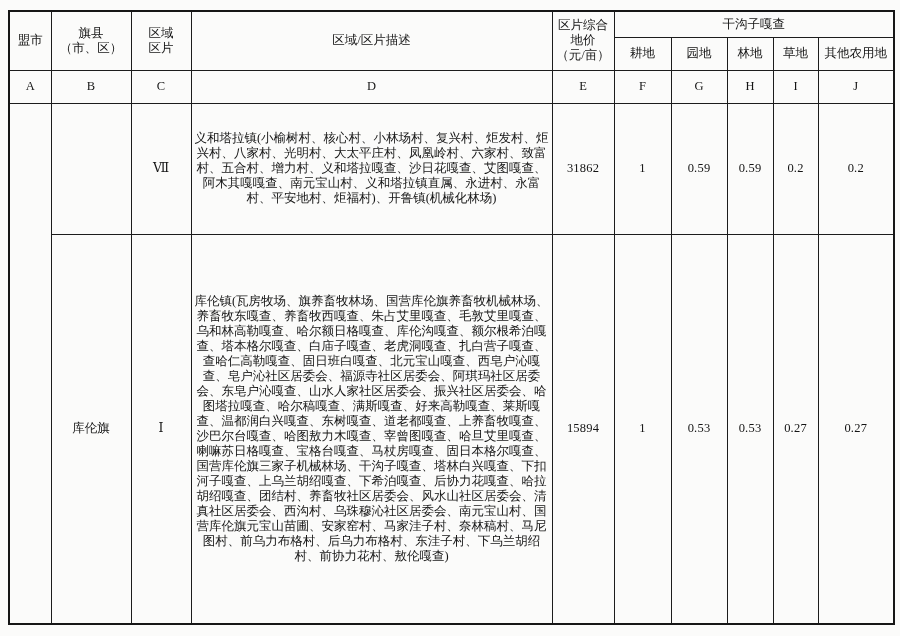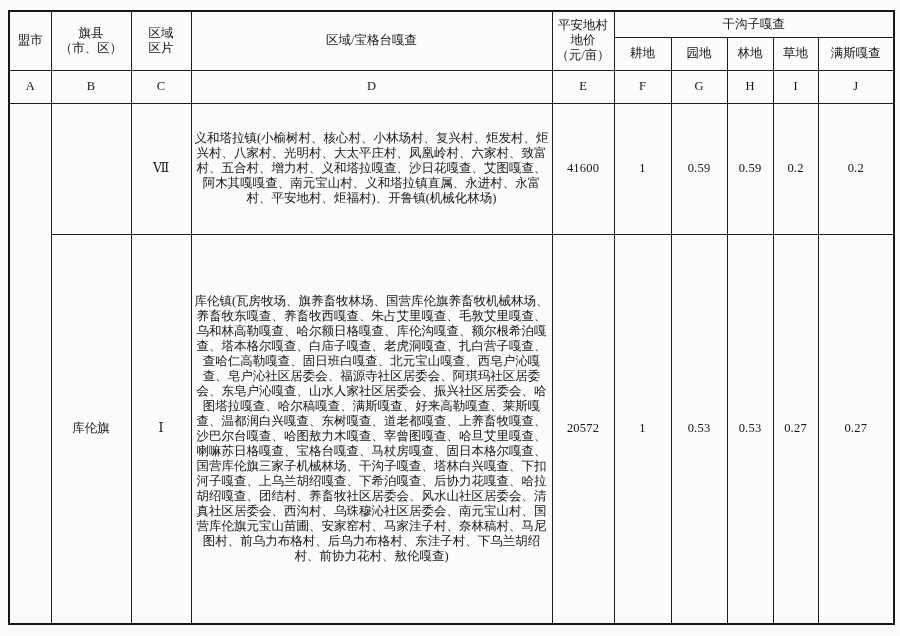--- a/index.html
+++ b/index.html
@@ -67,69 +67,69 @@
       </th>
       <th rowspan="2">
         <span class="hdr-line">旗县</span>
         <span class="hdr-line">（市、区）</span>
       </th>
       <th rowspan="2">
         <span class="hdr-line">区域</span>
         <span class="hdr-line">区片</span>
       </th>
       <th rowspan="2">
-        <span class="hdr-line">区域/宝格台嘎查</span>
+        <span class="hdr-line">区域/区片描述</span>
       </th>
       <th rowspan="2">
-        <span class="hdr-line">平安地村</span>
+        <span class="hdr-line">区片综合</span>
         <span class="hdr-line">地价</span>
         <span class="hdr-line">（元/亩）</span>
       </th>
       <th colspan="5">干沟子嘎查</th>
     </tr>
 
     <tr class="h-sub">
       <th>耕地</th>
       <th>园地</th>
       <th>林地</th>
       <th>草地</th>
-      <th>满斯嘎查</th>
+      <th>其他农用地</th>
     </tr>
 
     <tr class="h-letter">
       <td>A</td>
       <td>B</td>
       <td>C</td>
       <td>D</td>
       <td>E</td>
       <td>F</td>
       <td>G</td>
       <td>H</td>
       <td>I</td>
       <td>J</td>
     </tr>
 
     <tr class="row-1">
       <td rowspan="2"></td>
       <td></td>
       <td>Ⅶ</td>
       <td class="desc-cell">义和塔拉镇(小榆树村、核心村、小林场村、复兴村、炬发村、炬兴村、八家村、光明村、大太平庄村、凤凰岭村、六家村、致富村、五合村、增力村、义和塔拉嘎查、沙日花嘎查、艾图嘎查、阿木其嘎嘎查、南元宝山村、义和塔拉镇直属、永进村、永富村、平安地村、炬福村)、开鲁镇(机械化林场)</td>
-      <td class="num-cell">41600</td>
+      <td class="num-cell">31862</td>
       <td class="num-cell">1</td>
       <td class="num-cell">0.59</td>
       <td class="num-cell">0.59</td>
       <td class="num-cell">0.2</td>
       <td class="num-cell">0.2</td>
     </tr>
 
     <tr class="row-2">
       <td>库伦旗</td>
       <td>Ⅰ</td>
       <td class="desc-cell">库伦镇(瓦房牧场、旗养畜牧林场、国营库伦旗养畜牧机械林场、养畜牧东嘎查、养畜牧西嘎查、朱占艾里嘎查、毛敦艾里嘎查、乌和林高勒嘎查、哈尔额日格嘎查、库伦沟嘎查、额尔根希泊嘎查、塔本格尔嘎查、白庙子嘎查、老虎洞嘎查、扎白营子嘎查、查哈仁高勒嘎查、固日班白嘎查、北元宝山嘎查、西皂户沁嘎查、皂户沁社区居委会、福源寺社区居委会、阿琪玛社区居委会、东皂户沁嘎查、山水人家社区居委会、振兴社区居委会、哈图塔拉嘎查、哈尔稿嘎查、满斯嘎查、好来高勒嘎查、莱斯嘎查、温都润白兴嘎查、东树嘎查、道老都嘎查、上养畜牧嘎查、沙巴尔台嘎查、哈图敖力木嘎查、宰曾图嘎查、哈旦艾里嘎查、喇嘛苏日格嘎查、宝格台嘎查、马杖房嘎查、固日本格尔嘎查、国营库伦旗三家子机械林场、干沟子嘎查、塔林白兴嘎查、下扣河子嘎查、上乌兰胡绍嘎查、下希泊嘎查、后协力花嘎查、哈拉胡绍嘎查、团结村、养畜牧社区居委会、风水山社区居委会、清真社区居委会、西沟村、乌珠穆沁社区居委会、南元宝山村、国营库伦旗元宝山苗圃、安家窑村、马家洼子村、奈林稿村、马尼图村、前乌力布格村、后乌力布格村、东洼子村、下乌兰胡绍村、前协力花村、敖伦嘎查)</td>
-      <td class="num-cell">20572</td>
+      <td class="num-cell">15894</td>
       <td class="num-cell">1</td>
       <td class="num-cell">0.53</td>
       <td class="num-cell">0.53</td>
       <td class="num-cell">0.27</td>
       <td class="num-cell">0.27</td>
     </tr>
   </tbody>
     </table>
 </div>
 

